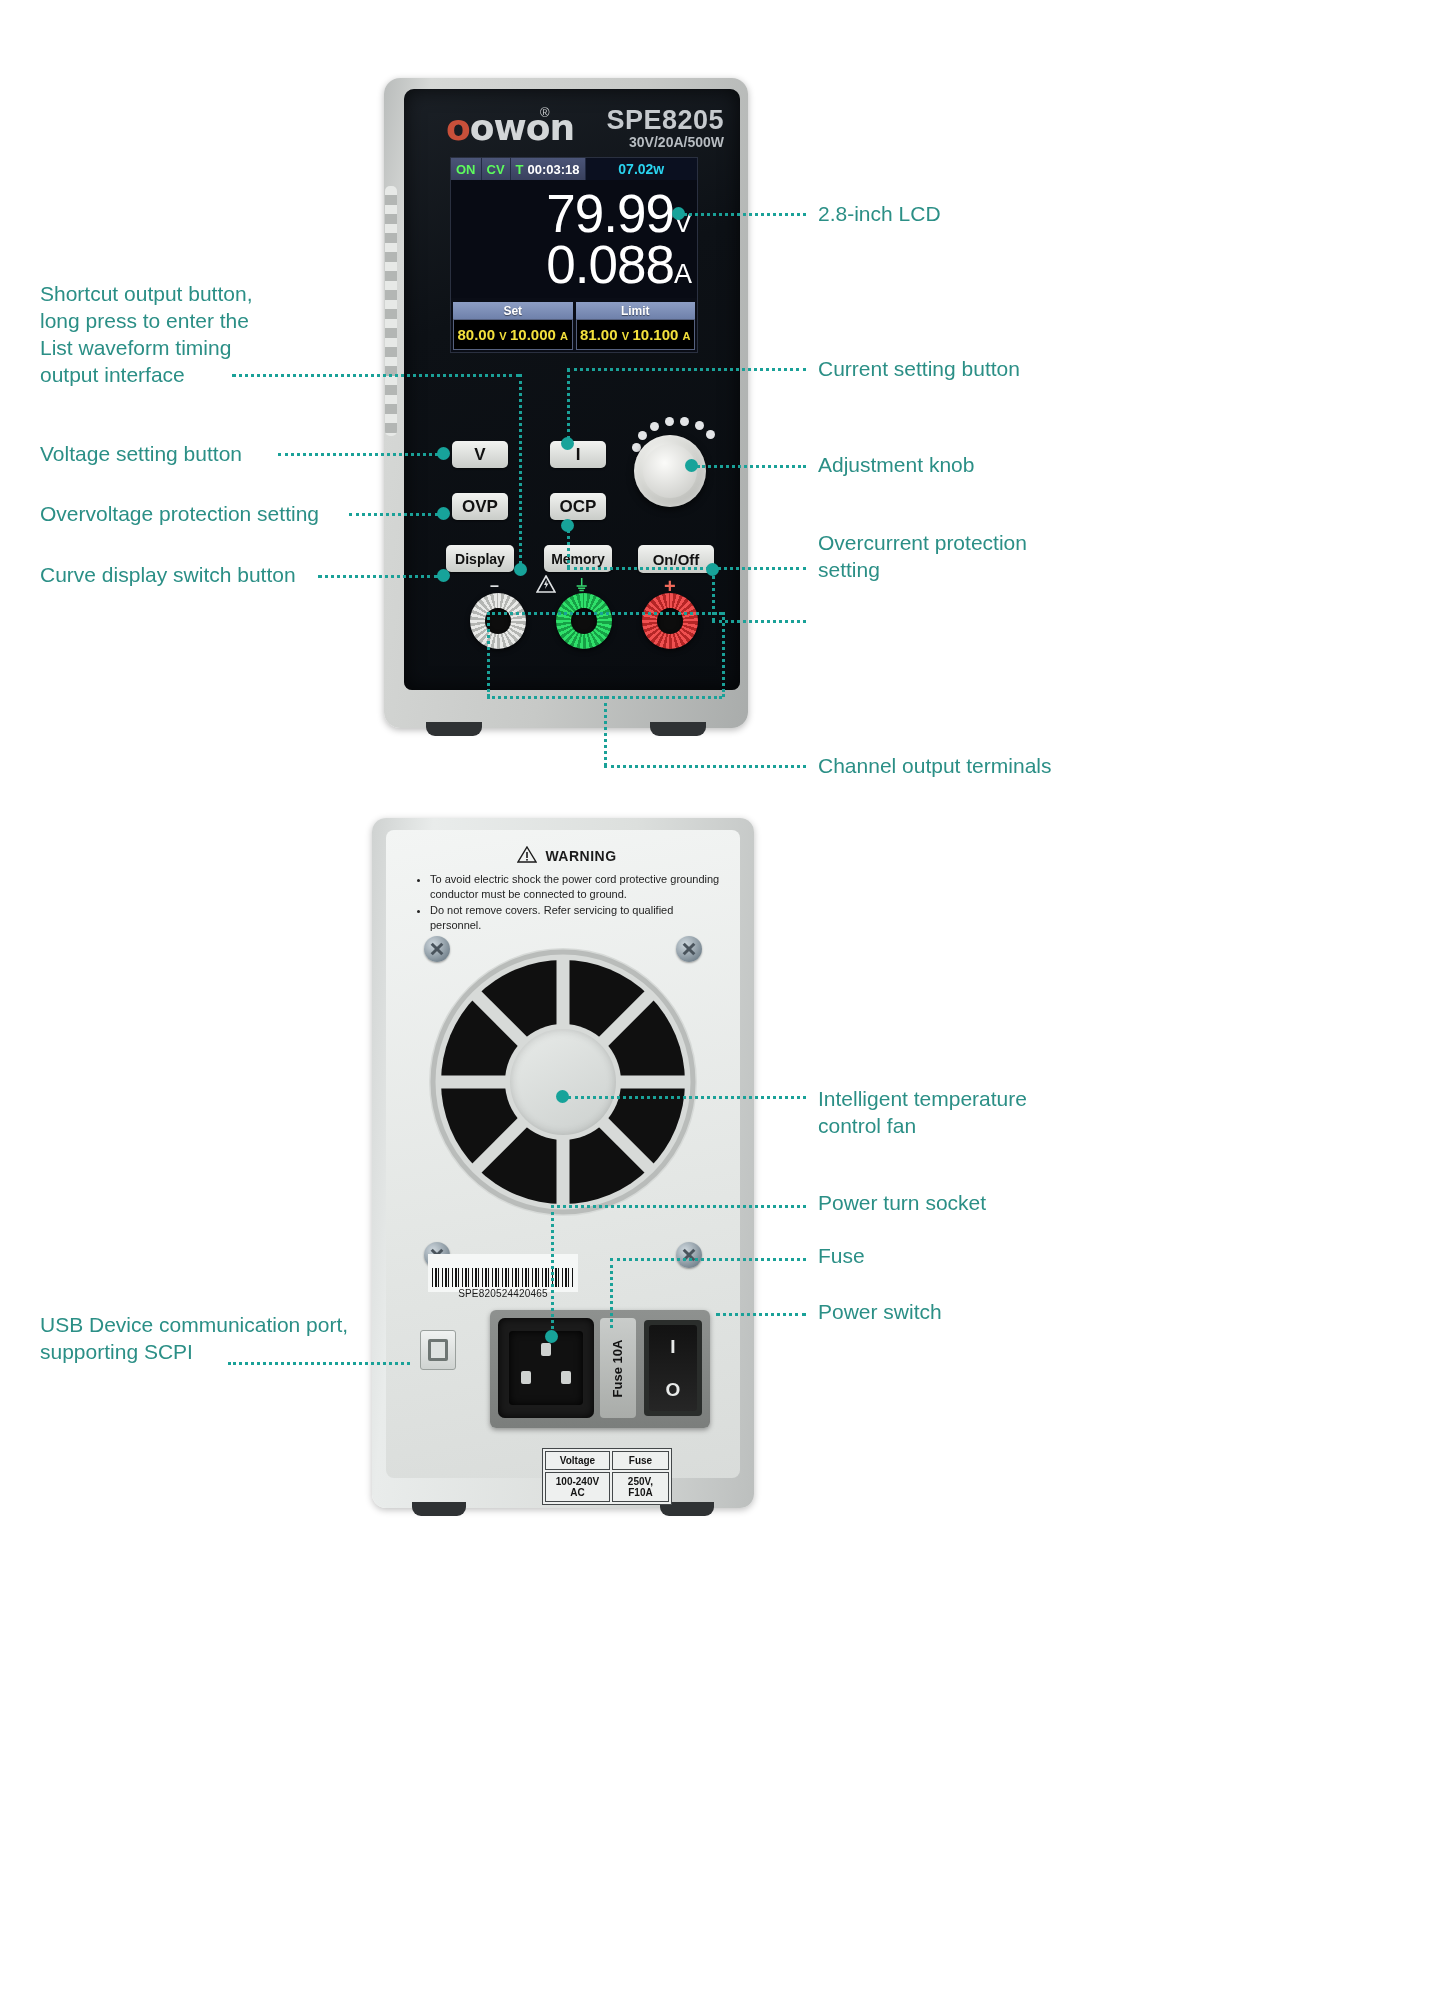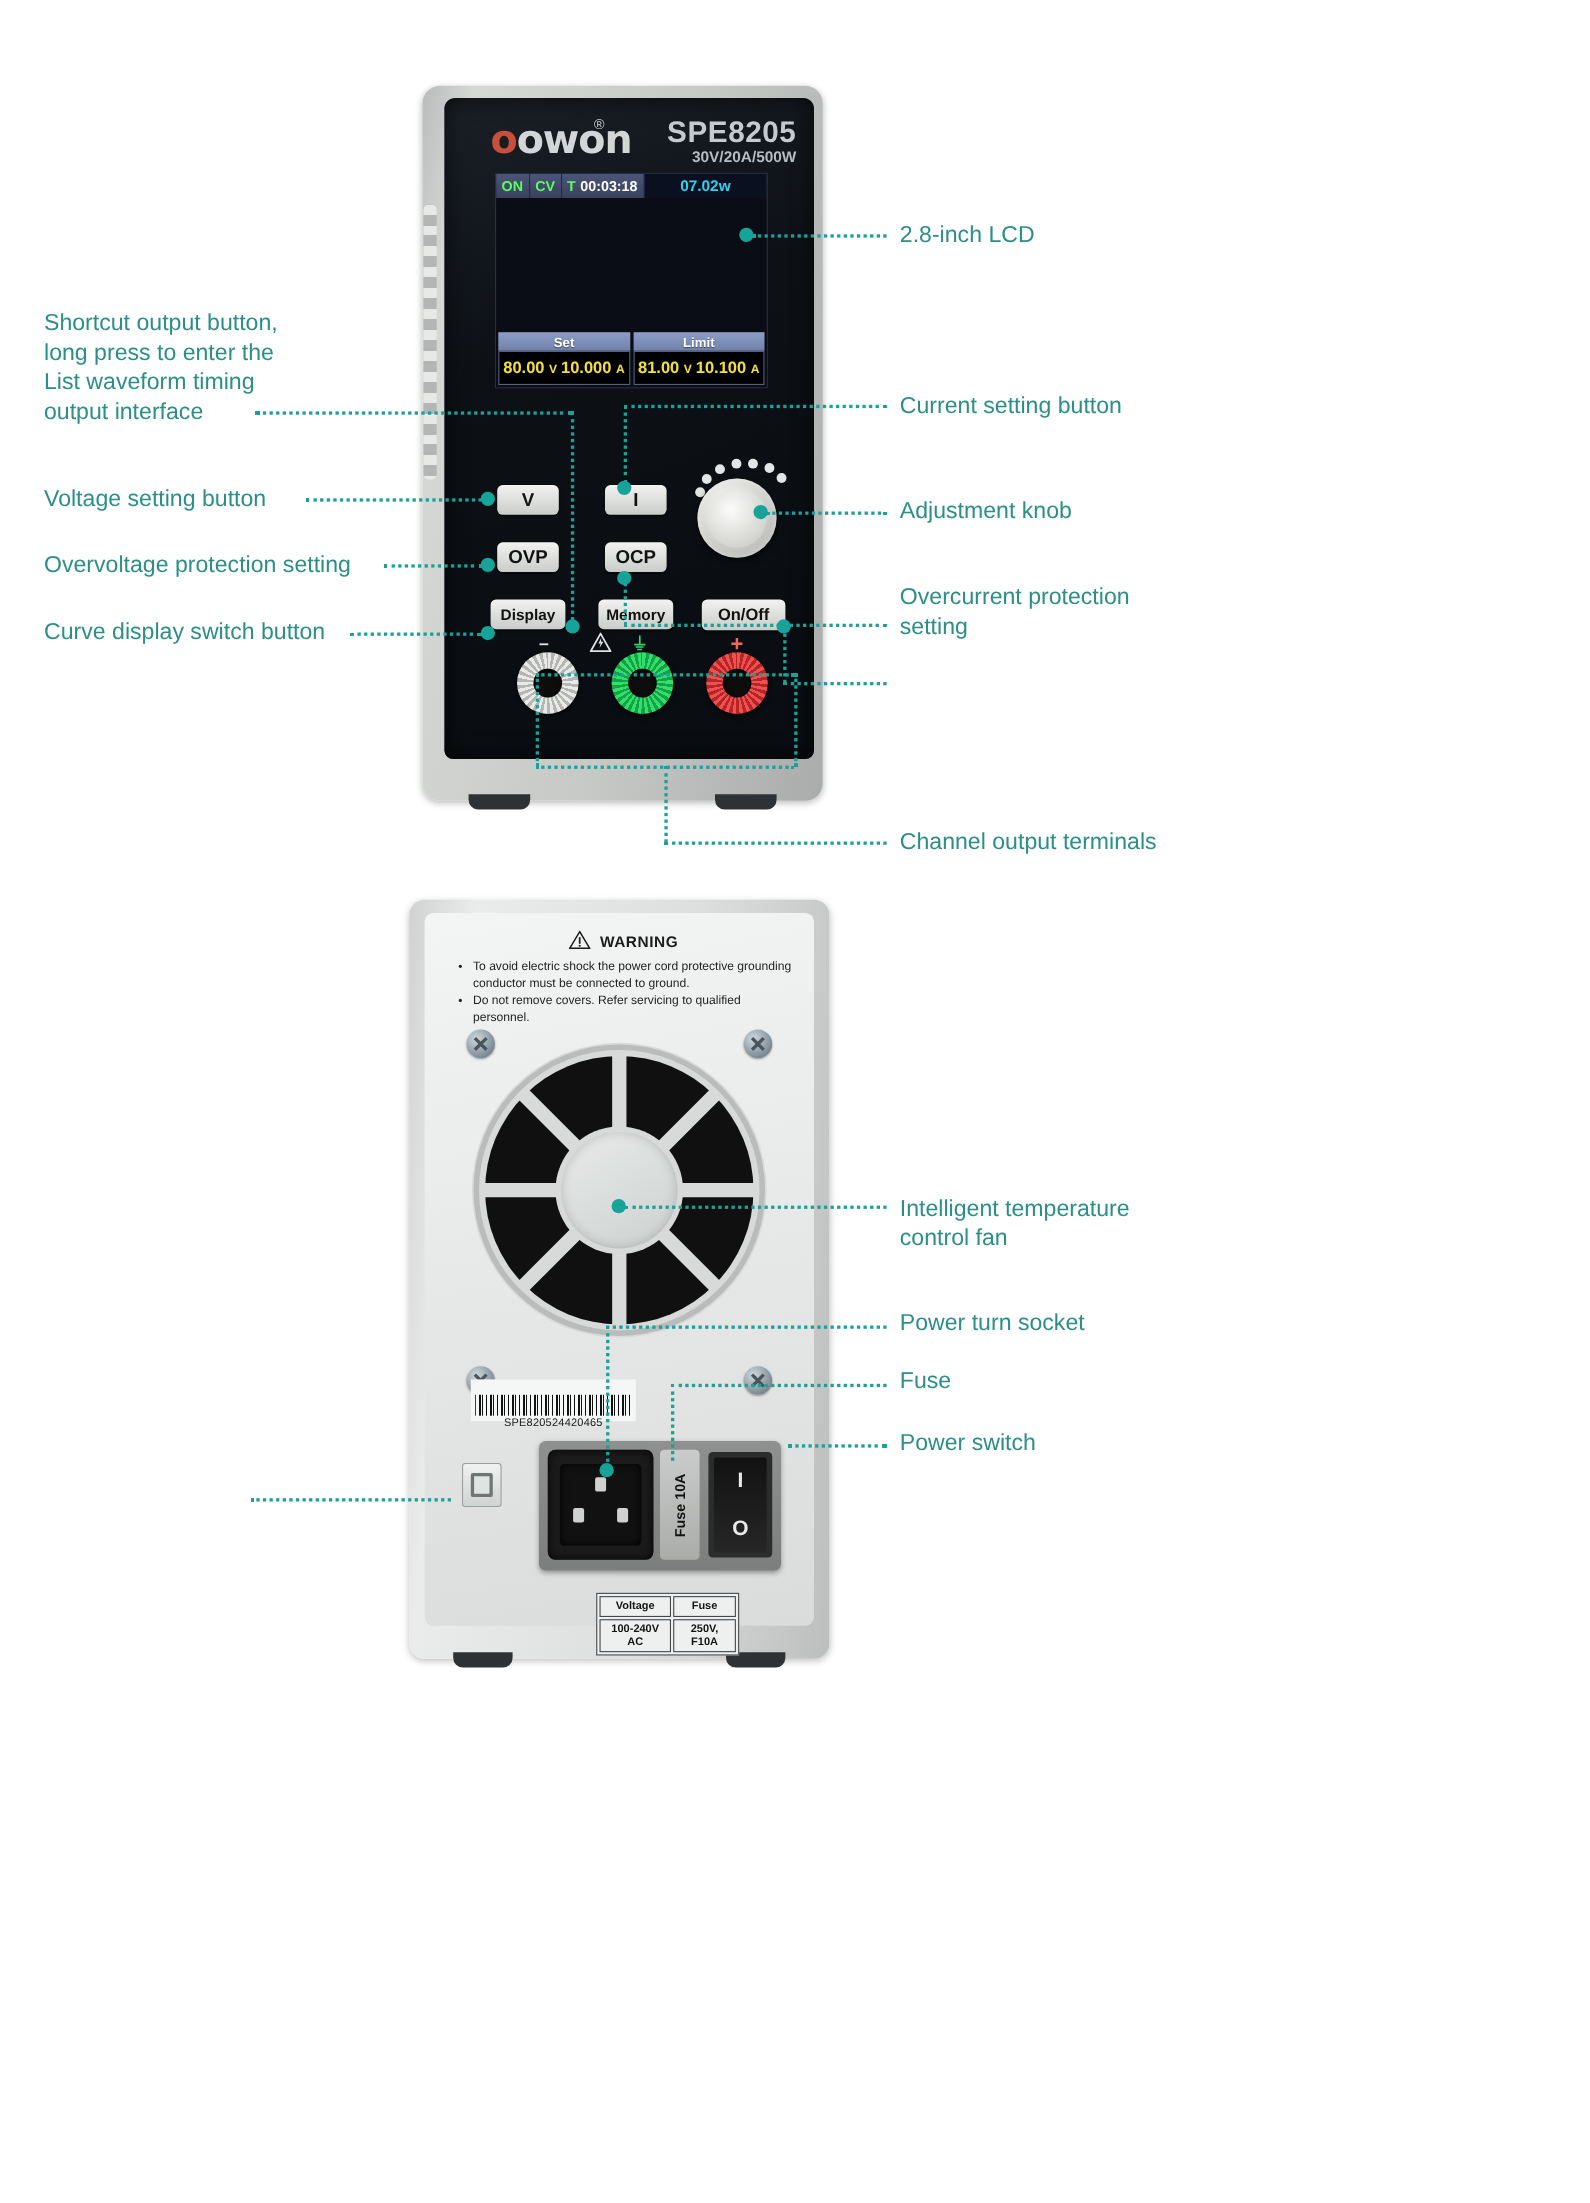--- a/index.html
+++ b/index.html
@@ -425,20 +425,28 @@
         <div class="lcd-status">
           <div class="st-cell">ON</div>
           <div class="st-cell">CV</div>
           <div class="st-cell time">
             <span class="tlabel">T</span>
             <span>00:03:18</span>
           </div>
           <div class="st-watt">07.02w</div>
         </div>
 
+        <div class="lcd-main">
+          <div class="bigval">
+            <span class="num">79.99</span><span class="unit">V</span>
+          </div>
+          <div class="bigval">
+            <span class="num">0.088</span><span class="unit">A</span>
+          </div>
+        </div>
 
         <div class="lcd-foot">
           <div class="foot-box">
             <div class="foot-title">Set</div>
             <div class="foot-vals">
               <span><span>80.00</span> <span class="u">V</span></span>
               <span><span>10.000</span> <span class="u">A</span></span>
             </div>
           </div>
           <div class="foot-box">
@@ -651,15 +659,17 @@
   <div class="leader" style="left:551px; top:1205px; width:255px;"></div>
   <div class="callout right" style="left:818px; top:1190px;">Power turn socket</div>
 
   <div class="leader v" style="left:610px; top:1258px; height:70px;"></div>
   <div class="leader" style="left:610px; top:1258px; width:196px;"></div>
   <div class="callout right" style="left:818px; top:1243px;">Fuse</div>
 
   <div class="leader" style="left:716px; top:1313px; width:90px;"></div>
   <div class="callout right" style="left:818px; top:1299px;">Power switch</div>
 
+  <div class="callout left" style="left:40px; top:1312px; width:330px;">USB Device communication port,
+supporting SCPI</div>
   <div class="leader" style="left:228px; top:1362px; width:182px;"></div>
 
 </div>
 
 </body></html>

